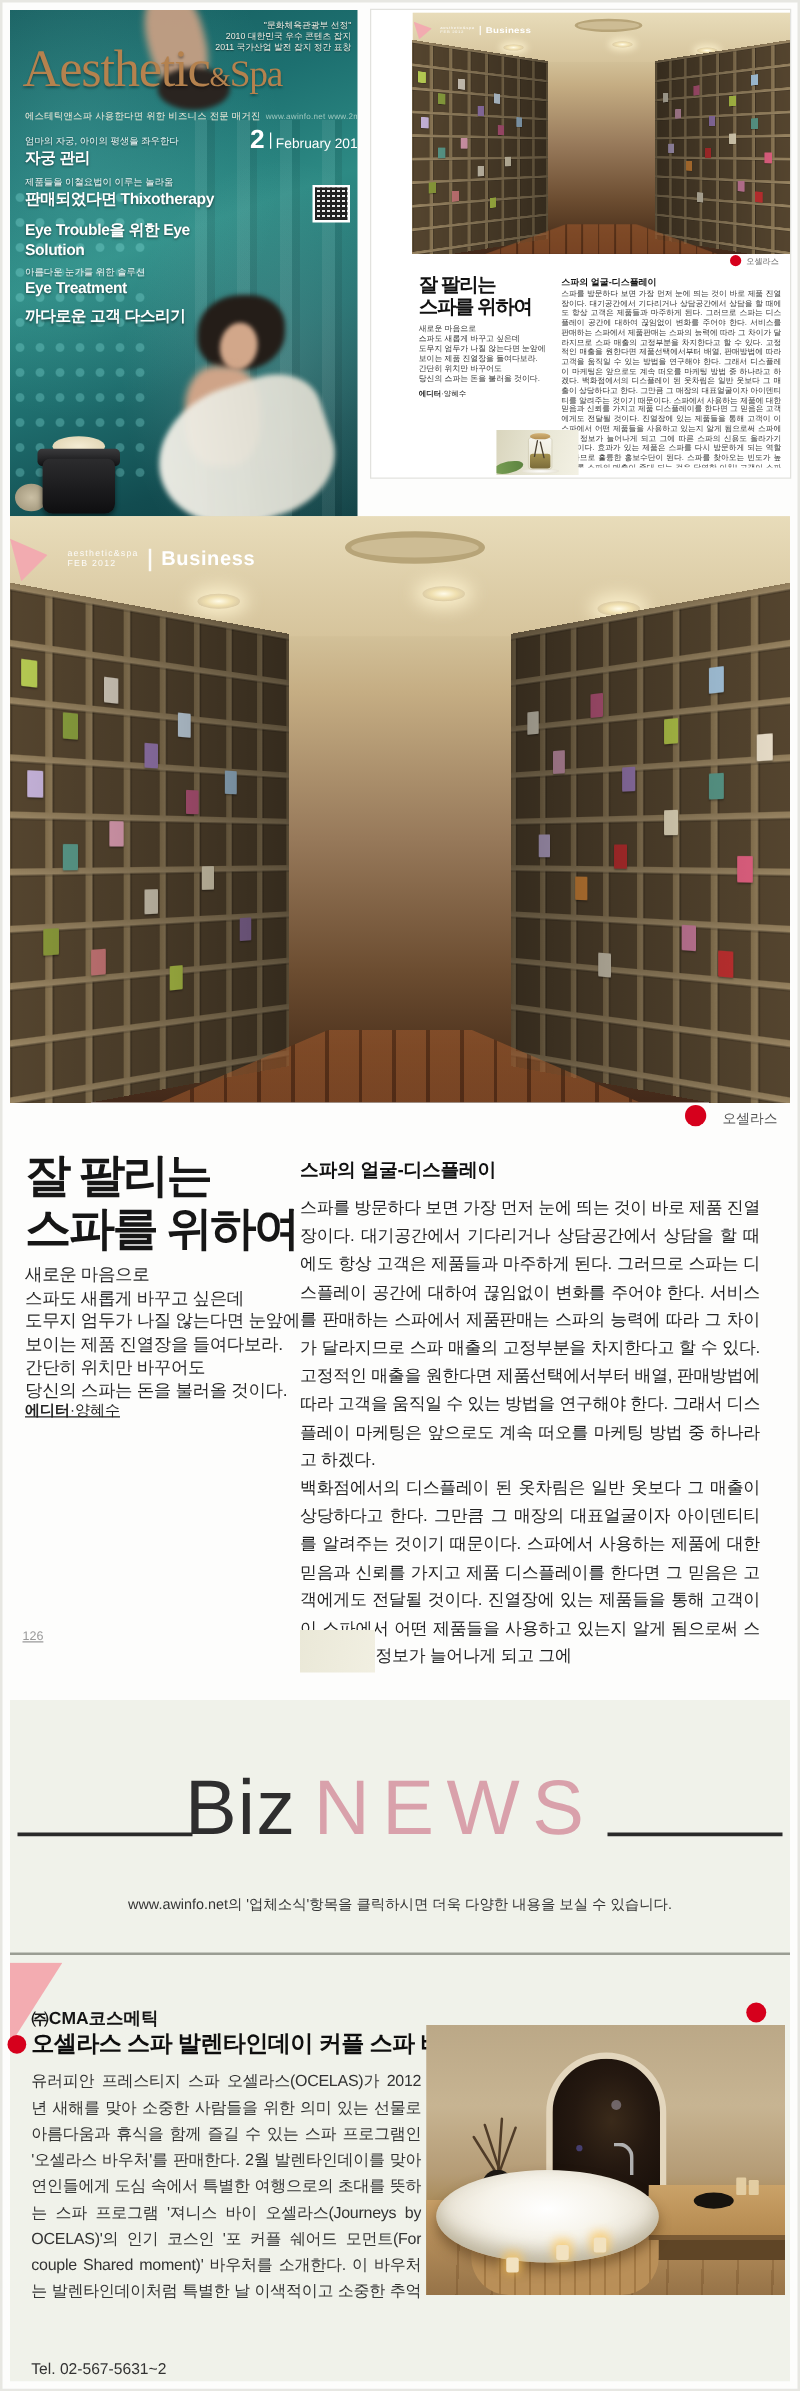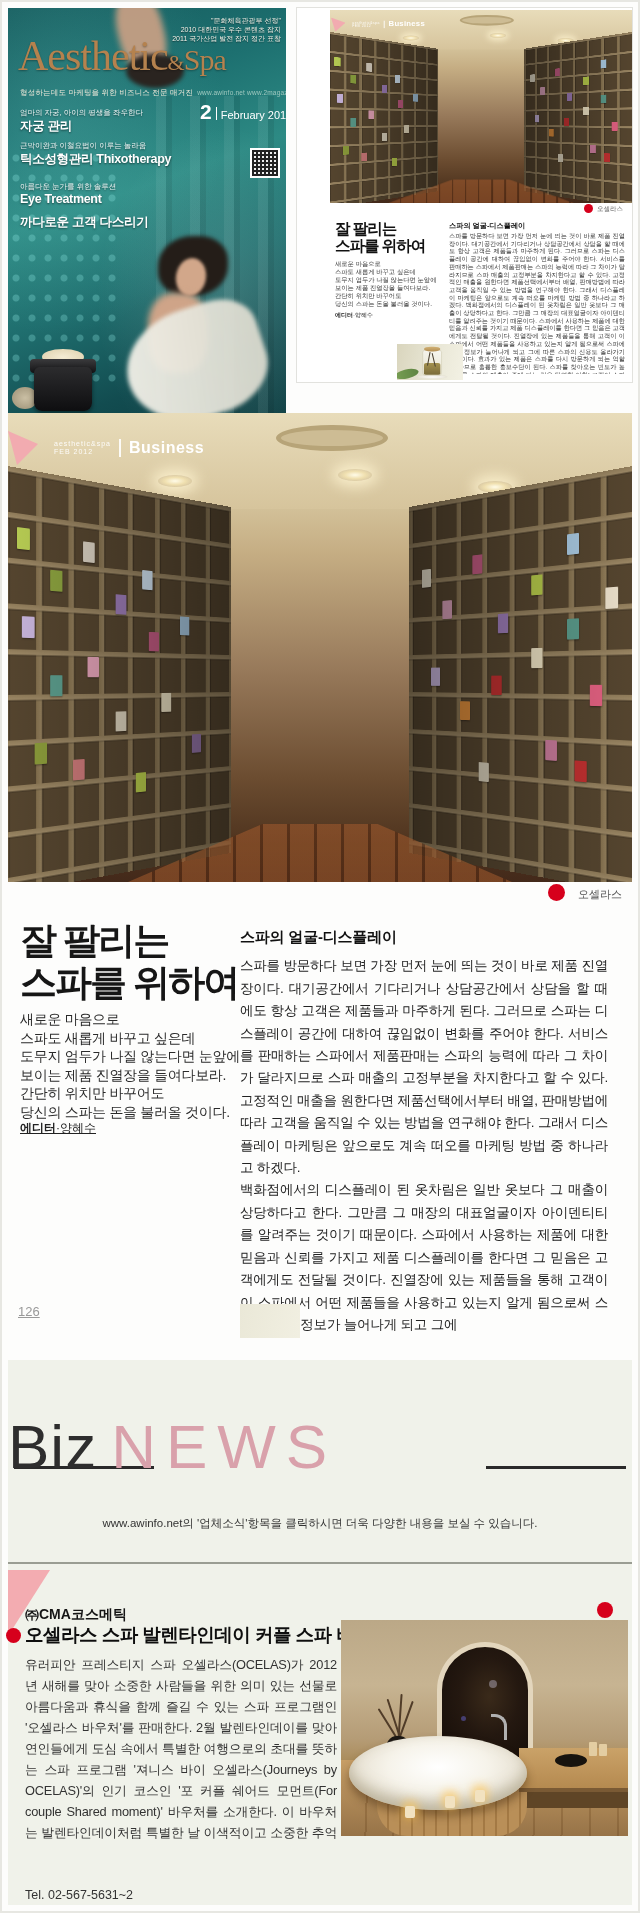--- a/index.html
+++ b/index.html
@@ -108,26 +108,26 @@
   .dot-lbl{position:absolute;left:578px;top:887px;font-size:11px;color:#555;}
   .headline{position:absolute;left:20px;top:920px;font-size:37px;line-height:42px;font-weight:800;
     color:#161616;letter-spacing:-2px;}
   .intro{position:absolute;left:20px;top:1010px;font-size:14px;line-height:18.5px;color:#2a2a2a;letter-spacing:-.3px;}
   .editor{position:absolute;left:20px;top:1120px;font-size:12px;color:#222;text-decoration:underline;}
   .editor b{font-weight:700;}
   .artcol{position:absolute;left:240px;top:926px;width:368px;height:412px;overflow:hidden;}
   .artcol .sub{font-size:15px;font-weight:700;color:#111;margin:0 0 7px 0;}
   .artcol p{margin:0;font-size:13.5px;line-height:22.4px;text-align:justify;color:#222;letter-spacing:-.2px;}
   .artjar{float:left;width:186px;height:136px;margin:-32px 14px 4px -126px;}
-  .pagenum{position:absolute;left:18px;top:1304px;font-size:13px;color:#999;text-decoration:underline;}
+  .pagenum{position:absolute;left:18px;top:1304px;font-size:10px;color:#999;text-decoration:underline;}
   
   .biz{position:absolute;left:8px;top:1360px;width:624px;height:545px;background:#f0f2ea;}
   .biz .rule{position:absolute;top:106px;width:140px;height:3px;background:#2a2a2a;}
   .biz .rule.l{left:6px;} .biz .rule.r{right:6px;}
-  .biztitle{position:absolute;left:0;right:15px;top:52px;line-height:70px;white-space:nowrap;}
+  .biztitle{position:absolute;left:0;right:15px;top:52px;text-align:center;line-height:70px;white-space:nowrap;}
   .biztitle .b1{font-size:62px;font-weight:300;color:#2e2e2e;letter-spacing:1px;}
   .biztitle .b2{font-size:62px;font-weight:300;color:#d9a1ab;letter-spacing:10px;margin-left:14px;}
   .bizinfo1{position:absolute;left:0;right:0;top:156px;text-align:center;font-size:11.5px;color:#333;}
   .bizinfo2{position:absolute;left:0;right:0;top:175px;text-align:center;font-size:11.5px;color:#333;}
   .bizdiv{position:absolute;left:0;top:202px;width:624px;height:2px;background:#9a9d93;}
   .pinktri{position:absolute;left:0;top:210px;width:42px;height:66px;background:#f3acb1;
     clip-path:polygon(0 0,100% 0,0 100%);}
   .rdot{position:absolute;border-radius:50%;background:#d6001c;}
   .company{position:absolute;left:17px;top:246px;font-size:14px;font-weight:700;color:#151515;}
   .nhead{position:absolute;left:17px;top:262px;font-size:18.5px;font-weight:800;color:#0e0e0e;letter-spacing:-.5px;}
@@ -181,34 +181,35 @@
     <div class="blob" style="left:118px;top:300px;width:140px;height:110px;background:linear-gradient(100deg,#f4f2ea,#d8d8cc);border-radius:50% 30% 40% 50%;transform:rotate(-18deg);filter:blur(2px);opacity:.95;"></div>
     <div class="awards">
       <div>"문화체육관광부 선정"</div>
       <div>2010 대한민국 우수 콘텐츠 잡지</div>
       <div>2011 국가산업 발전 잡지 정간 표창</div>
     </div>
     <div class="covertitle">
       <span class="big">Aesthetic</span><span class="amp">&amp;</span><span class="spa">Spa</span>
     </div>
     <div class="tagline">
-      <span>형성하는데도 마케팅을 위한 비즈니스 전문 매거진</span><span class="urls">www.awinfo.net  www.2magazine.co.kr</span>
+      <span>에스테틱앤스파 사용한다면 위한 비즈니스 전문 매거진</span><span class="urls">www.awinfo.net  www.2magazine.co.kr</span>
     </div>
     <div class="issue">
       <span class="no">2</span><span class="vbar"></span><span class="mon">February 2012</span>
     </div>
     <div class="qr">
         <div class="px"></div>
       </div>
     <div class="feats">
       <div class="fk">엄마의 자궁, 아이의 평생을 좌우한다</div>
       <div class="ft">자궁 관리</div>
-      <div class="fk">근막이완과 이철요법이 이루는 놀라움</div>
-      <div class="ft">틱소성형관리 Thixotherapy</div>
+      <div class="fk">제품들을 이철요법이 이루는 놀라움</div>
+      <div class="ft">판매되었다면 Thixotherapy</div>
       <div class="fk"></div>
+      <div class="ft">Eye Trouble을 위한 Eye Solution</div>
       <div class="fk">아름다운 눈가를 위한 솔루션</div>
       <div class="ft">Eye Treatment</div>
       <div class="fk"></div>
       <div class="ft">까다로운 고객 다스리기</div>
     </div>
     <div class="prod">
       <div class="disc"></div>
       <div class="cream"></div>
       <div class="lid"></div>
       <div class="jarbody"></div>

